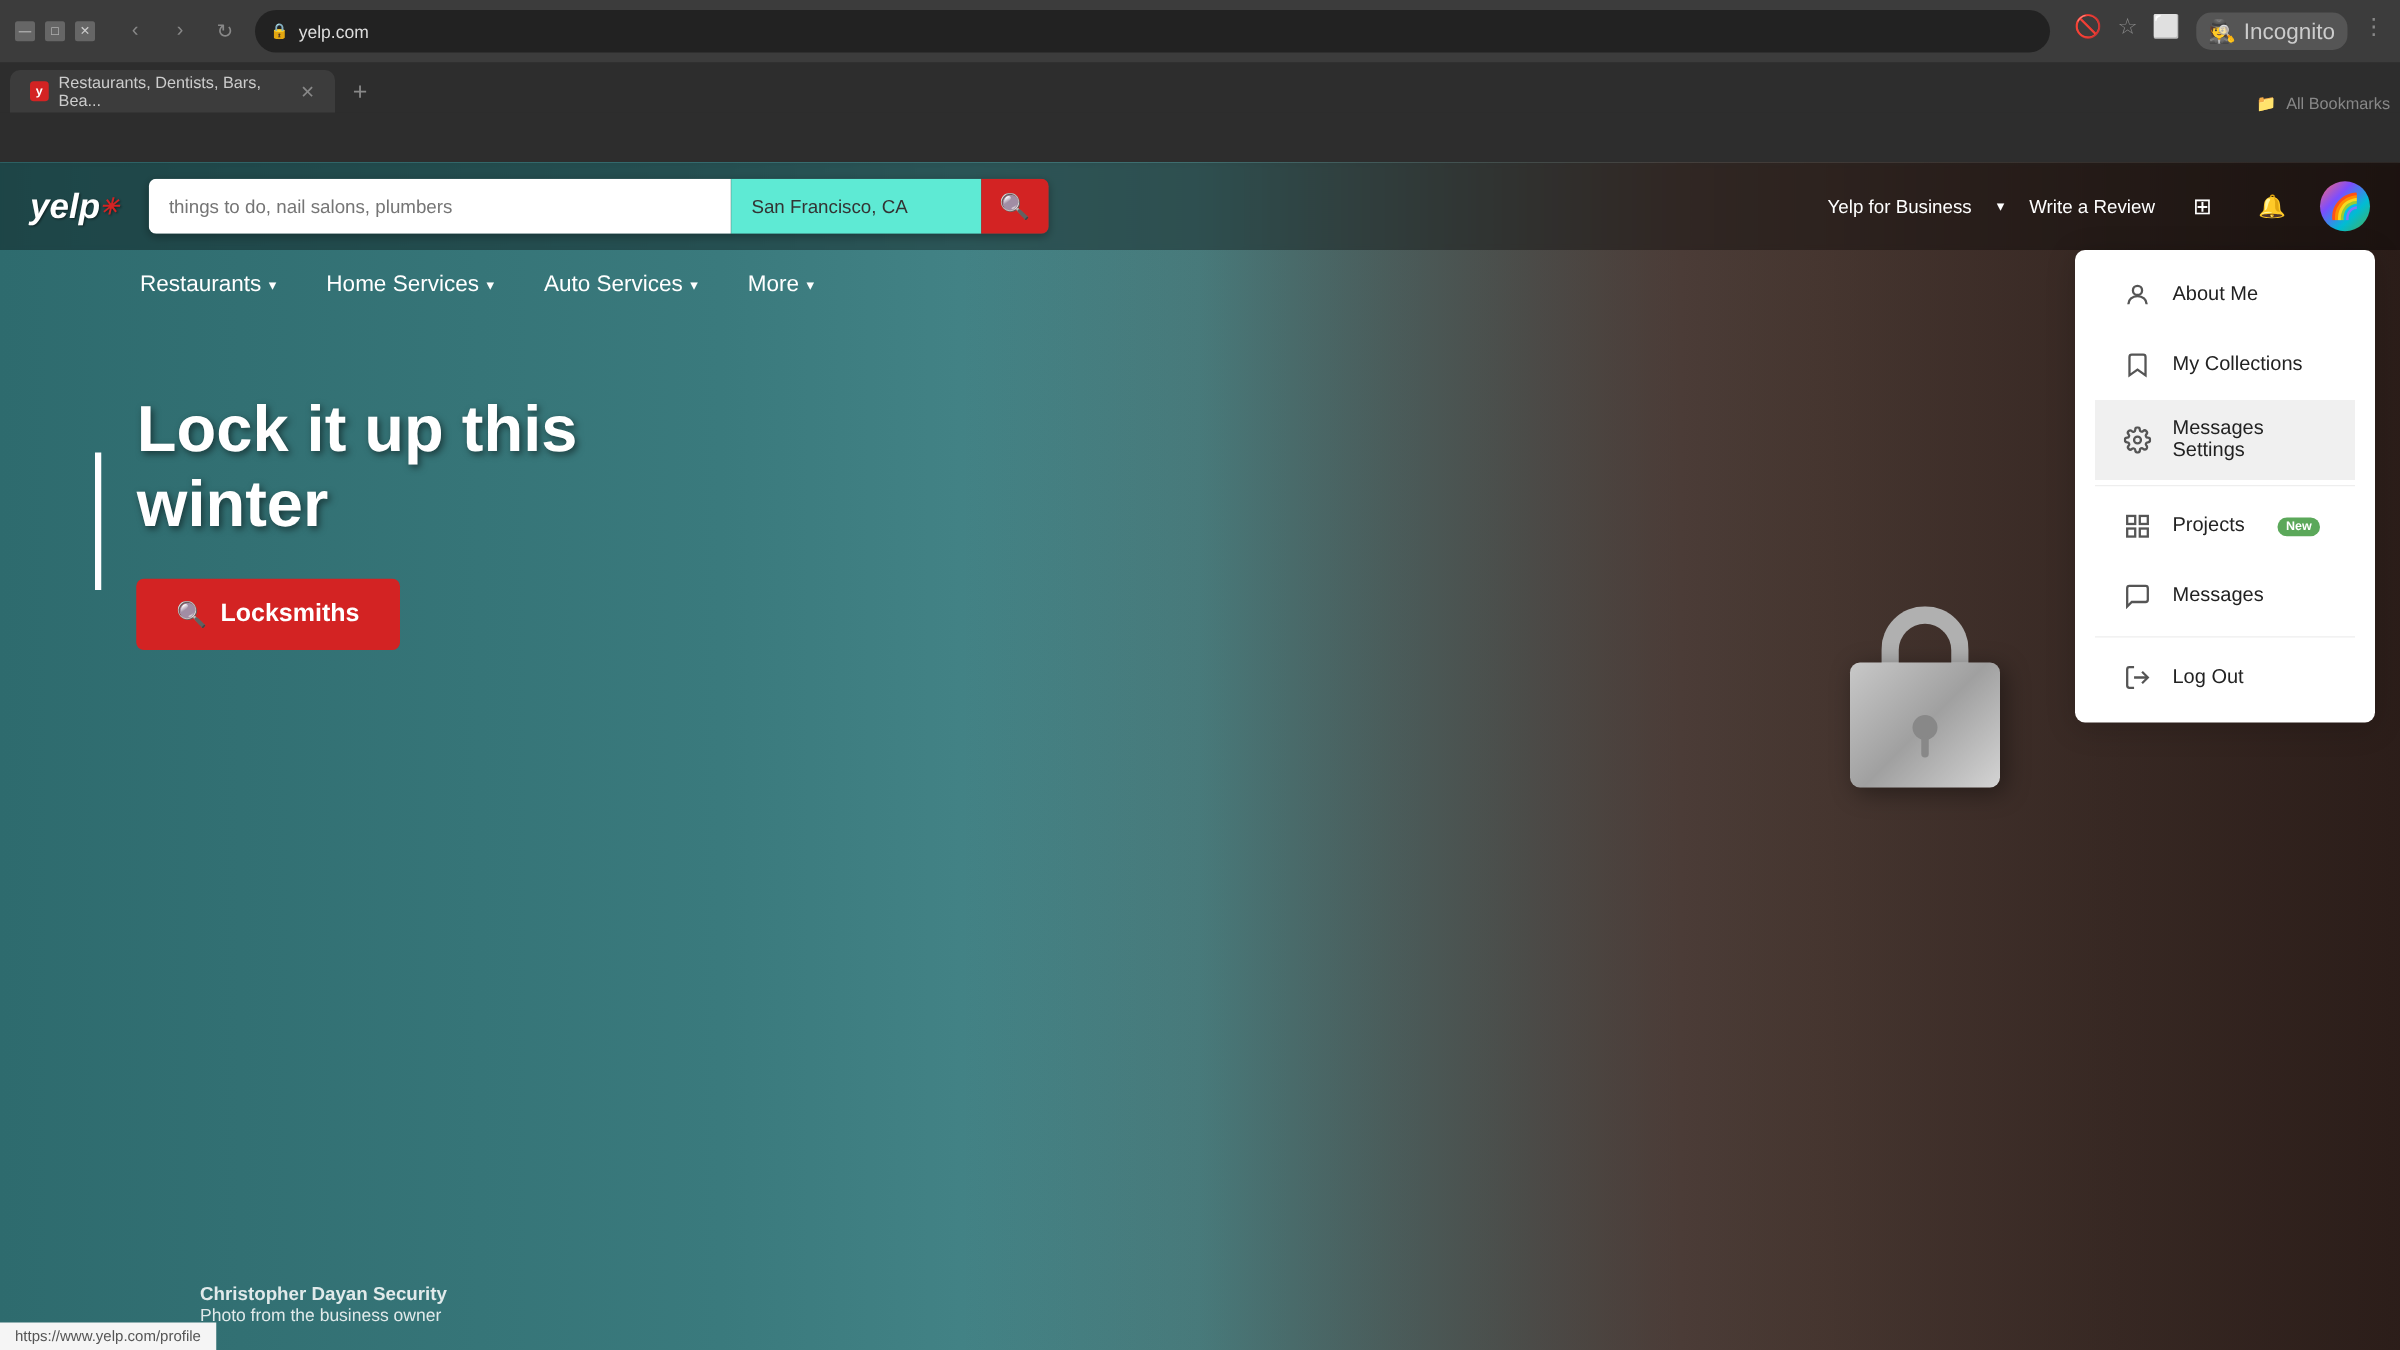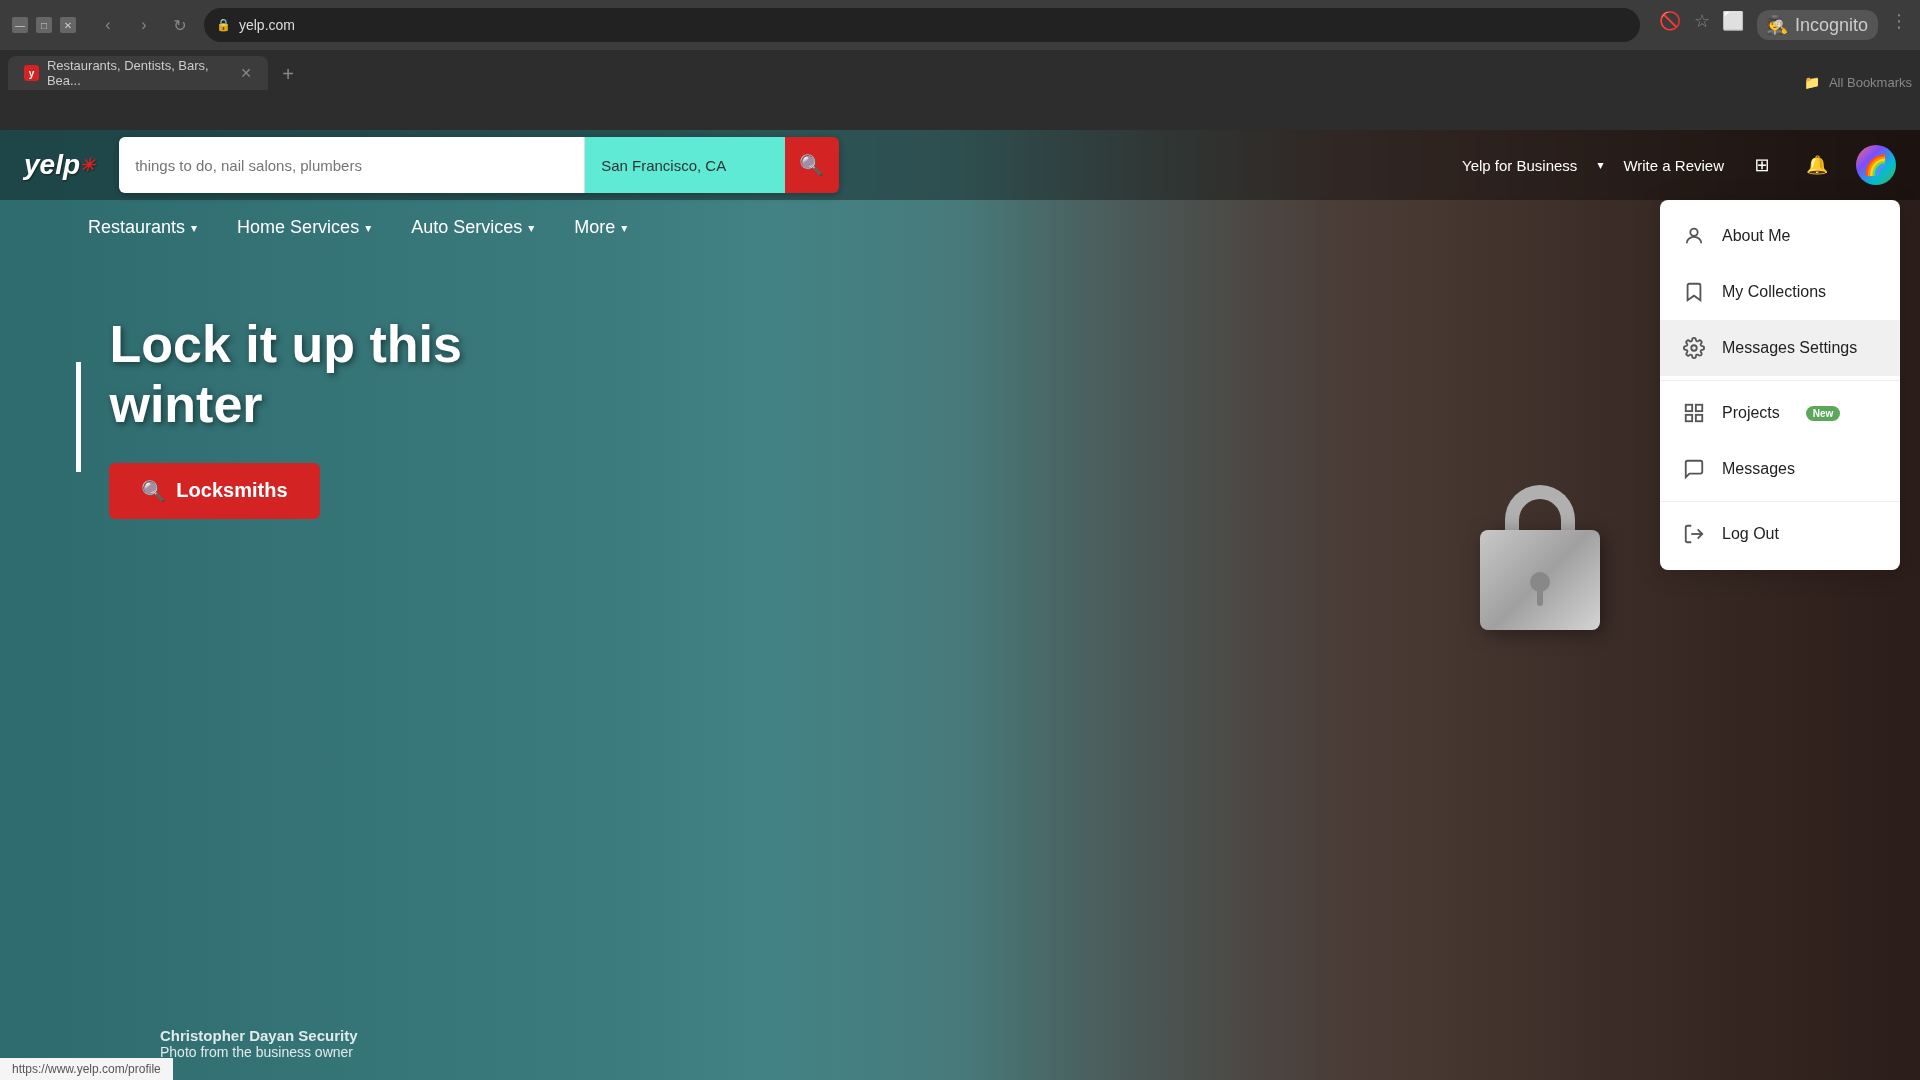--- a/index.html
+++ b/index.html
@@ -129,21 +129,21 @@
       font-weight: 900;
       font-style: italic;
       text-shadow: 1px 1px 2px rgba(0,0,0,0.5);
       margin-right: 8px;
     }
     .yelp-logo .burst { color: #d32323; font-size: 18px; }
     .search-container {
       flex: 1;
       display: flex;
       max-width: 720px;
-      height: 56px;
+      height: 44px;
       border-radius: 6px;
       overflow: hidden;
       box-shadow: 0 2px 8px rgba(0,0,0,0.3);
     }
     .search-what {
       flex: 1;
       background: white;
       border: none;
       padding: 0 16px;
       font-size: 15px;
@@ -203,21 +203,21 @@
       display: flex; align-items: center; justify-content: center;
       font-size: 20px;
     }
 
     
     .yelp-nav {
       position: relative;
       z-index: 10;
       display: flex;
       align-items: center;
-      padding: 0 68px;
+      padding: 0 92px;
       height: 55px;
       gap: 0;
     }
     .nav-item {
       display: flex; align-items: center; gap: 6px;
       padding: 0 20px;
       height: 100%;
       color: white;
       font-size: 18px;
       font-weight: 500;
@@ -278,21 +278,21 @@
     
     .dropdown-menu {
       position: absolute;
       top: 70px;
       right: 20px;
       z-index: 100;
       background: white;
       border-radius: 8px;
       box-shadow: 0 4px 24px rgba(0,0,0,0.18);
       width: 240px;
-      padding: 8px 0;
+      padding: 8px 16px;
     }
     .menu-item {
       display: flex;
       align-items: center;
       gap: 14px;
       padding: 14px 20px;
       font-size: 16px;
       color: #222;
       cursor: pointer;
       position: relative;

